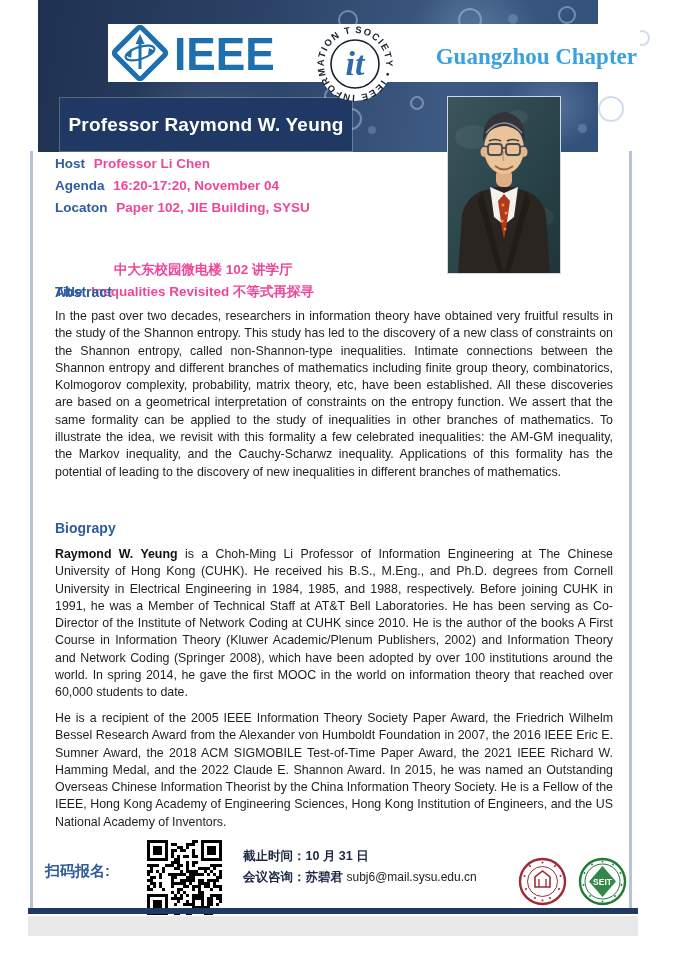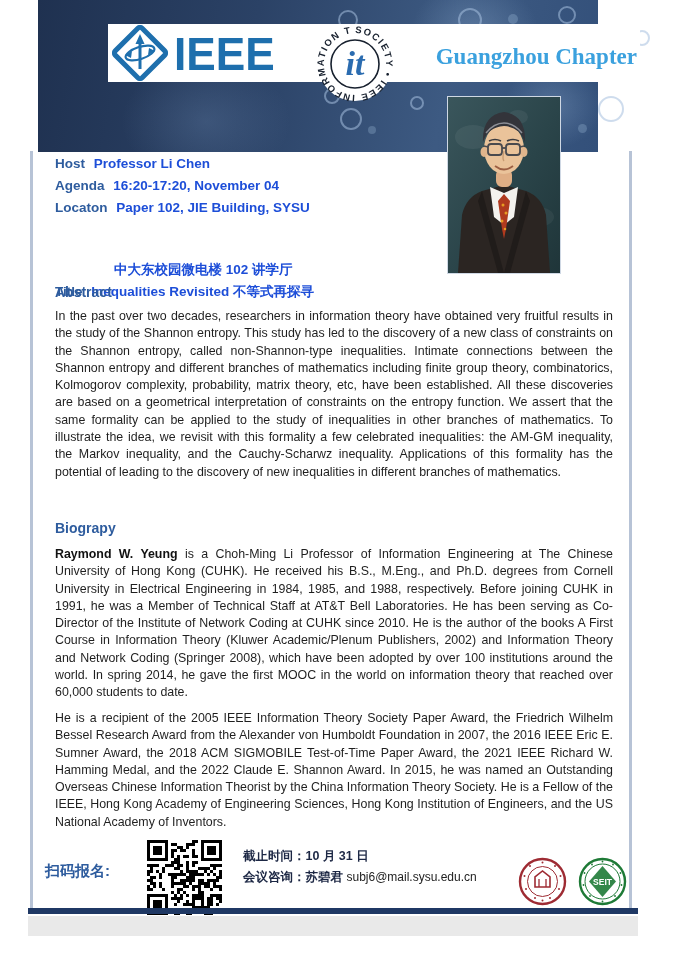--- a/index.html
+++ b/index.html
@@ -35,21 +35,21 @@
     box-shadow:0 0 0 1px #cfd8e4;}
 
   
   .edge{position:absolute;top:151px;width:3px;height:757px;background:#B7C3D6;}
   .edge.left{left:30px;} .edge.right{left:629px;}
 
   
   .info{position:absolute;left:55px;top:156px;width:400px;}
   .info-row{height:22px;font-size:13.5px;font-weight:700;white-space:nowrap;}
   .info-row .lbl{color:#2E5C9E;margin-right:5px;}
-  .info-row .val{color:#1d4ed8;}
+  .info-row .val{color:#ec4899;}
   .info-row.cont{padding-left:59px;margin-top:39px;}
   .info-row.title-row{margin-top:0;}
 
   
   .sec-head{position:absolute;left:55px;font-size:14px;font-weight:700;color:#2E5C9E;}
   .body-text{position:absolute;left:55px;width:558px;font-size:12.4px;line-height:17.3px;
     color:#1F1F1F;text-align:justify;}
   .body-text b{color:#111;}
 
   
@@ -105,20 +105,23 @@
         <text font-size="9.5" font-weight="700" fill="#17202e" letter-spacing="1.5" font-family="Liberation Sans, sans-serif">
           <textPath href="#ringPath">SOCIETY • IEEE INFORMATION THEORY</textPath>
         </text>
         <text x="39" y="50" text-anchor="middle" font-size="34" font-style="italic" font-weight="700" fill="#2b6cb0" font-family="Liberation Serif, serif">it</text>
       </svg>
 
       <div class="chapter">Guangzhou Chapter</div>
     </div>
   </div>
 
+  <div class="title-bar">
+    <span>Professor Raymond W. Yeung</span>
+  </div>
 
   <svg class="photo" viewBox="0 0 112 176">
     <defs>
       <linearGradient id="bgTeal" x1="0" y1="0" x2="1" y2="1">
         <stop offset="0" stop-color="#3a565c"></stop>
           <stop offset=".55" stop-color="#2a4449"></stop>
         <stop offset="1" stop-color="#1f3539"></stop>
       </linearGradient>
     </defs>
     <rect width="112" height="176" fill="url(#bgTeal)"></rect>

